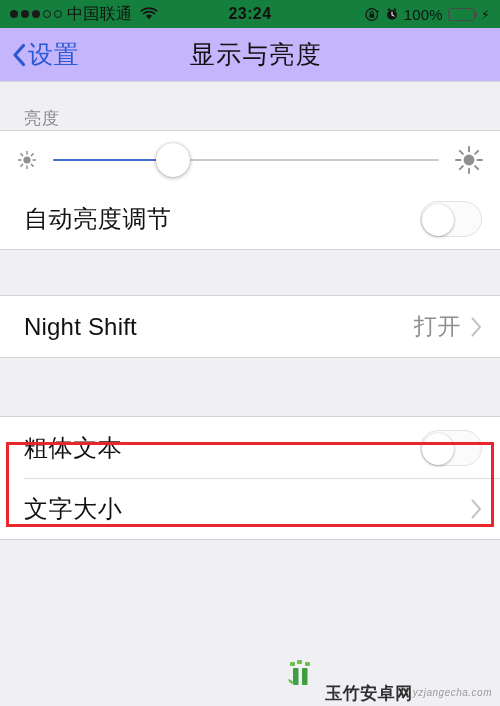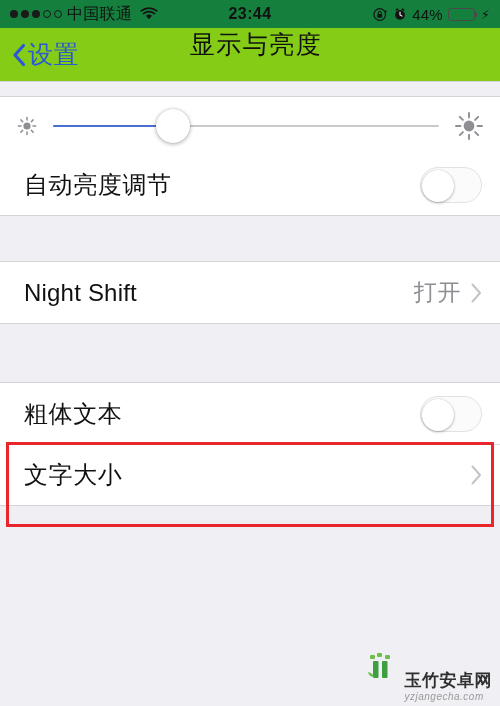--- a/index.html
+++ b/index.html
@@ -70,23 +70,24 @@
     background: #4a4a4a;
     border-radius: 0 1.5px 1.5px 0;
   }
   .batt-fill { height: 100%; background: #4cd964; border-radius: 1px; }
   .bolt { font-size: 13px; color: #111; line-height: 1; margin-left: 1px; }
 
   
   .nav-bar {
     position: relative;
     height: 54px;
-    background: #84cc16;
+    background: #c4b5fd;
     border-bottom: 1px solid #d6d6da;
     display: flex;
+    align-items: center;
   }
   .back-btn {
     display: flex;
     align-items: center;
     gap: 2px;
     padding-left: 12px;
     cursor: pointer;
     z-index: 2;
   }
   .chev-back { width: 14px; height: 24px; display: block; }
@@ -225,21 +226,21 @@
   
   .watermark {
     position: absolute;
     right: 8px; bottom: 4px;
     display: flex;
     align-items: center;
     gap: 7px;
     z-index: 40;
   }
   .wm-logo { width: 34px; height: 34px; display: block; }
-  .wm-text { display: flex; flex-direction: column; line-height: 1; margin-top: 40px; }
+  .wm-text { display: flex; flex-direction: row; line-height: 1; margin-top: 40px; }
   .wm-name {
     font-size: 17px;
     font-weight: bold;
     color: #2f2f2f;
     letter-spacing: .5px;
   }
   .wm-url {
     font-size: 10px;
     color: #9b9b9b;
     letter-spacing: .5px;
@@ -264,54 +265,55 @@
       <span class="carrier">中国联通</span>
       <span class="wifi-ic">
         <svg viewBox="0 0 20 15" width="18" height="14">
           <path d="M10 13.4 L6.6 9.4 A5.4 5.4 0 0 1 13.4 9.4 Z" fill="#141414"></path>
           <path d="M3.9 7.0 A9.4 9.4 0 0 1 16.1 7.0" fill="none" stroke="#141414" stroke-width="1.9" stroke-linecap="round"></path>
           <path d="M1.4 4.1 A13.2 13.2 0 0 1 18.6 4.1" fill="none" stroke="#141414" stroke-width="1.9" stroke-linecap="round"></path>
         </svg>
       </span>
     </div>
 
-    <div class="sb-center">23:44</div>
+    <div class="sb-center">23:24</div>
 
     <div class="sb-right">
       <svg class="rot-ic" viewBox="0 0 16 16">
         <circle cx="7.2" cy="8" r="6.2" fill="none" stroke="#141414" stroke-width="1.3"></circle>
         <rect x="4.6" y="7.4" width="5.2" height="4" rx="0.8" fill="#141414"></rect>
         <path d="M5.6 7.4 V6.3 a1.6 1.6 0 0 1 3.2 0 V7.4" fill="none" stroke="#141414" stroke-width="1.1"></path>
         <path d="M13.2 3.2 l2 1.3 -2 1.3" fill="#141414"></path>
       </svg>
       <svg class="alarm-ic" viewBox="0 0 16 16">
         <circle cx="8" cy="9" r="5.6" fill="#141414"></circle>
         <path d="M8 5.6 V9 l2.4 1.4" fill="none" stroke="#fff" stroke-width="1.2" stroke-linecap="round"></path>
         <path d="M2.6 3.4 a4 4 0 0 1 3.2-2.0 l.5 1.8 a3 3 0 0 0-2.3 1.4 z" fill="#141414"></path>
         <path d="M13.4 3.4 a4 4 0 0 0-3.2-2.0 l-.5 1.8 a3 3 0 0 1 2.3 1.4 z" fill="#141414"></path>
       </svg>
-      <span class="batt-pct">44%</span>
+      <span class="batt-pct">100%</span>
       <span class="batt">
         <span class="batt-fill" style="width:100%"></span>
       </span>
       <span class="bolt">⚡</span>
     </div>
   </div>
 
   <div class="nav-bar">
     <div class="back-btn">
       <svg class="chev-back" viewBox="0 0 14 24">
         <path d="M11.5 2.5 L3 12 l8.5 9.5" fill="none" stroke="#2b59d4" stroke-width="3.2" stroke-linecap="round" stroke-linejoin="round"></path>
       </svg>
       <span class="back-label">设置</span>
     </div>
     <div class="nav-title">显示与亮度</div>
   </div>
 
   <div class="gap" style="height:14px"></div>
+  <div class="group-header" style="height:34px">亮度</div>
 
   <div class="card">
 
     <div class="slider-row">
       <svg class="sun-sm" viewBox="0 0 26 26">
         <circle cx="13" cy="13" r="3.6" fill="#8e8e93"></circle>
         <g stroke="#8e8e93" stroke-width="1.5" stroke-linecap="round">
           <line x1="13" y1="4.4" x2="13" y2="7.0"></line>
           <line x1="13" y1="19.0" x2="13" y2="21.6"></line>
           <line x1="4.4" y1="13" x2="7.0" y2="13"></line>

